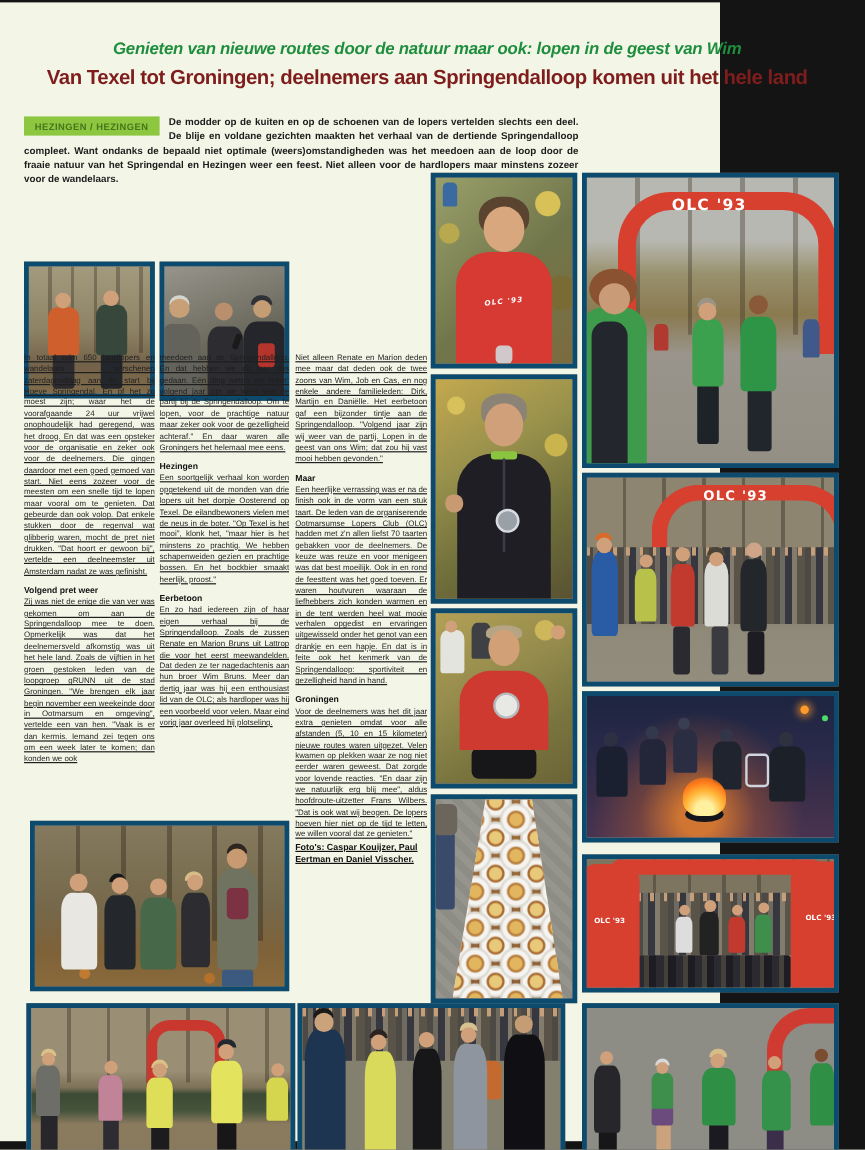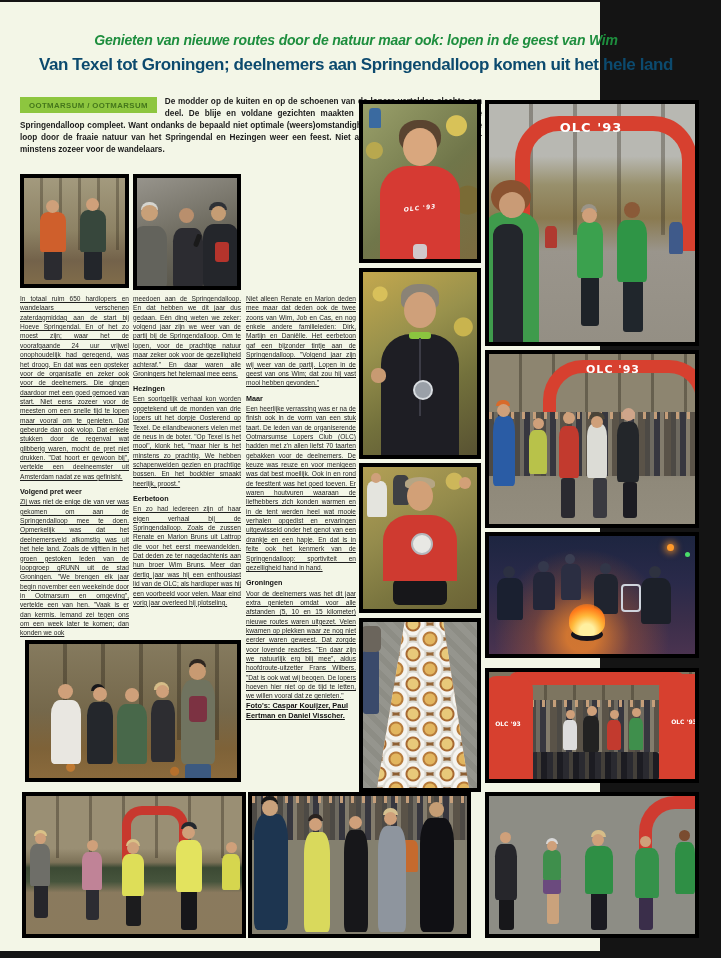--- a/index.html
+++ b/index.html
@@ -1,47 +1,47 @@
 <!DOCTYPE html>
 <html lang="nl"><head>
 <meta charset="utf-8">
 <style>
   html,body{margin:0;padding:0;}
   body{width:721px;height:958px;position:relative;background:#141414;font-family:"Liberation Sans",sans-serif;overflow:hidden;}
   #page{position:absolute;left:0;top:2px;width:600px;height:949px;background:#f3f6e7;}
   .abs{position:absolute;}
   .kicker{position:absolute;left:16px;top:30px;width:680px;text-align:center;font-size:14px;font-weight:bold;font-style:italic;color:#1e8e3e;letter-spacing:-0.2px;}
-  .headline{position:absolute;left:16px;top:53px;width:680px;text-align:center;font-size:17px;font-weight:bold;color:#0c4a6e;letter-spacing:-0.4px;}
+  .headline{position:absolute;left:16px;top:53px;width:680px;text-align:center;font-size:17px;font-weight:bold;color:#7f1d1d;letter-spacing:-0.4px;}
   .intro-wrap{position:absolute;left:20px;top:94px;width:462px;font-size:8.2px;line-height:1.45;font-weight:bold;color:#1c1c1c;text-align:justify;}
   .tag{float:left;background:#8dc63f;color:#44761b;font-weight:bold;font-size:7.8px;letter-spacing:.4px;padding:3px 9px 2px;margin:1px 8px 2px 0;}
   .col{position:absolute;overflow:hidden;font-size:6.6px;line-height:1.42;text-align:justify;color:#1f1f1f;}
   .col p{margin:0;text-decoration:underline;}
   .col h3{margin:6px 0 0;font-size:7.2px;color:#111;}
   .credit{margin-top:14px;font-weight:bold;font-size:7.4px;line-height:1.4;color:#111;text-align:left;}
-  .ph{position:absolute;box-sizing:border-box;border:4px solid #000000;overflow:hidden;background:#8d8d85;}
+  .ph{position:absolute;box-sizing:border-box;border:4px solid #0c4a6e;overflow:hidden;background:#8d8d85;margin-top:44px;}
   .head{position:absolute;border-radius:50%;background:#cfa07a;}
   .torso{position:absolute;border-radius:30% 30% 10% 10%/22% 22% 8% 8%;}
   .legs{position:absolute;border-radius:3px;}
   .arch{position:absolute;border:13px solid #d7402f;border-bottom:none;border-radius:40px 40px 0 0;}
   .arch-label{position:absolute;text-align:center;color:#ffffff;font-weight:bold;letter-spacing:1px;font-family:"DejaVu Sans",sans-serif;}
   .crowd{background-image:
     repeating-linear-gradient(90deg,rgba(202,162,124,.95) 0 3px,rgba(0,0,0,0) 3px 11px),
     repeating-linear-gradient(90deg,#4d4a45 0 5px,#6e6a60 5px 9px,#37373f 9px 15px,#837c6c 15px 19px,#5a5348 19px 26px);
     background-size:100% 7px,100% 100%;background-repeat:no-repeat,no-repeat;}
 </style>
 </head>
 <body>
 
 <div id="page">
 
   <div class="kicker">Genieten van nieuwe routes door de natuur maar ook: lopen in de geest van Wim</div>
   <div class="headline">Van Texel tot Groningen; deelnemers aan Springendalloop komen uit het hele land</div>
 
   <div class="intro-wrap">
-    <span class="tag">OOTMARSUM / OOTMARSUM</span>
+    <span class="tag">HEZINGEN / HEZINGEN</span>
     <span>De modder op de kuiten en op de schoenen van de lopers vertelden slechts een deel. De blije en voldane gezichten maakten het verhaal van de dertiende Springendalloop compleet. Want ondanks de bepaald niet optimale (weers)omstandigheden was het meedoen aan de loop door de fraaie natuur van het Springendal en Hezingen weer een feest. Niet alleen voor de hardlopers maar minstens zozeer voor de wandelaars.</span>
   </div>
 
   <div class="ph" style="left:20px;top:172px;width:109px;height:114px;">
     <div class="abs" style="inset:0;background:
       repeating-linear-gradient(90deg,rgba(0,0,0,0) 0 16px,rgba(50,42,28,.35) 16px 19px),
       linear-gradient(#a39a7e 0%,#8d8264 50%,#73624a 78%,#806c4a 100%);
       background-size:100% 68%,100% 100%;background-repeat:no-repeat;"></div>
     <div class="legs" style="left:20px;top:72px;width:18px;height:30px;background:#2b2b30;"></div>
     <div class="torso" style="left:16px;top:34px;width:26px;height:40px;background:#cf5f2c;"></div>

